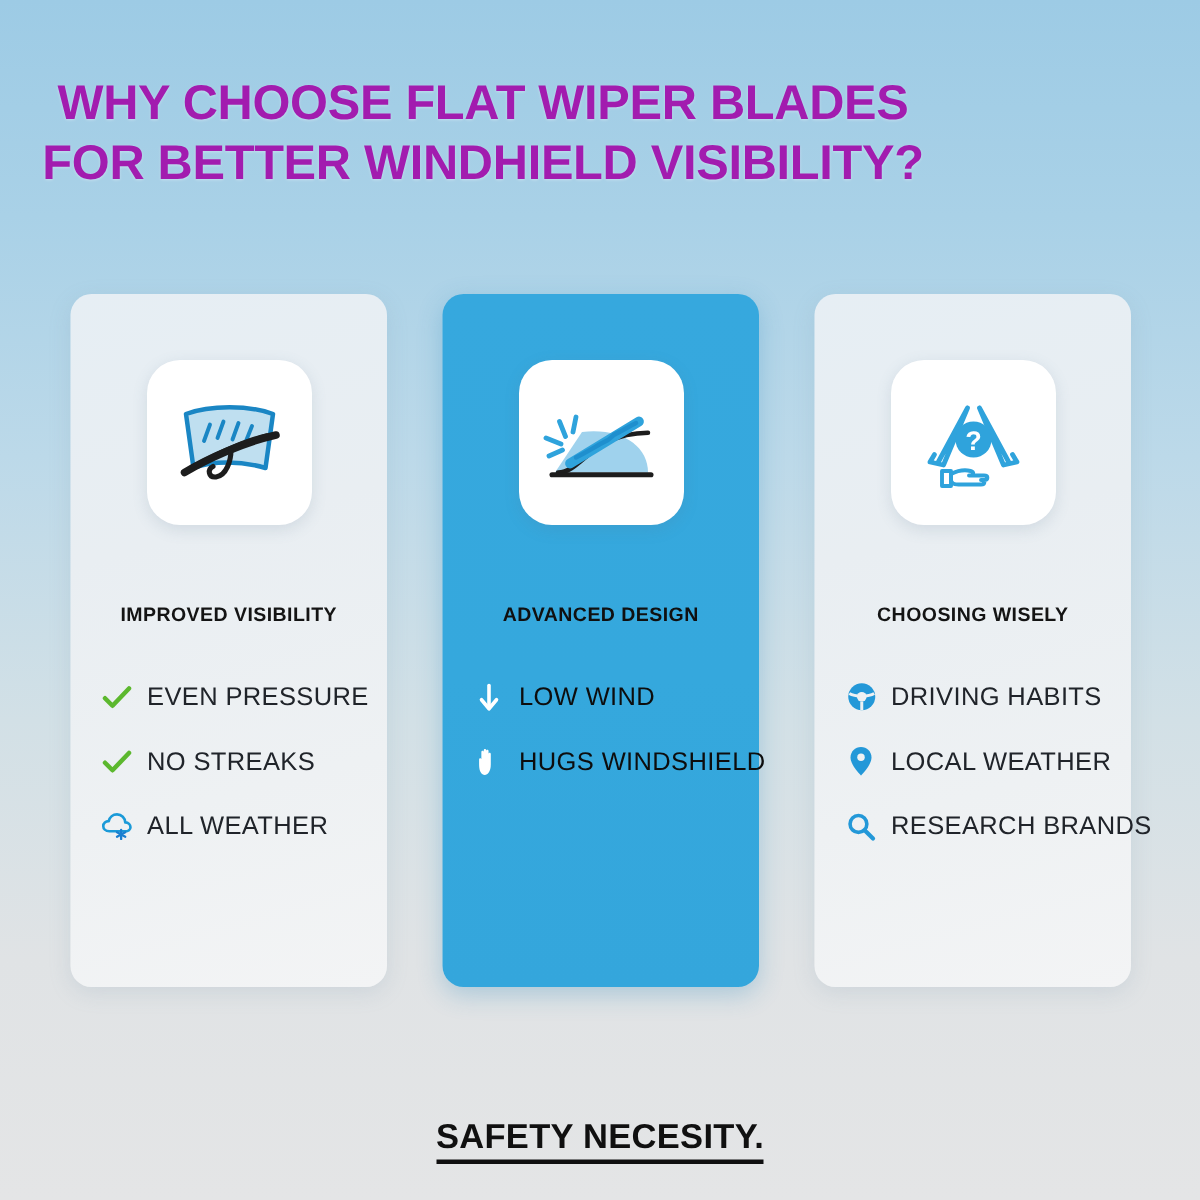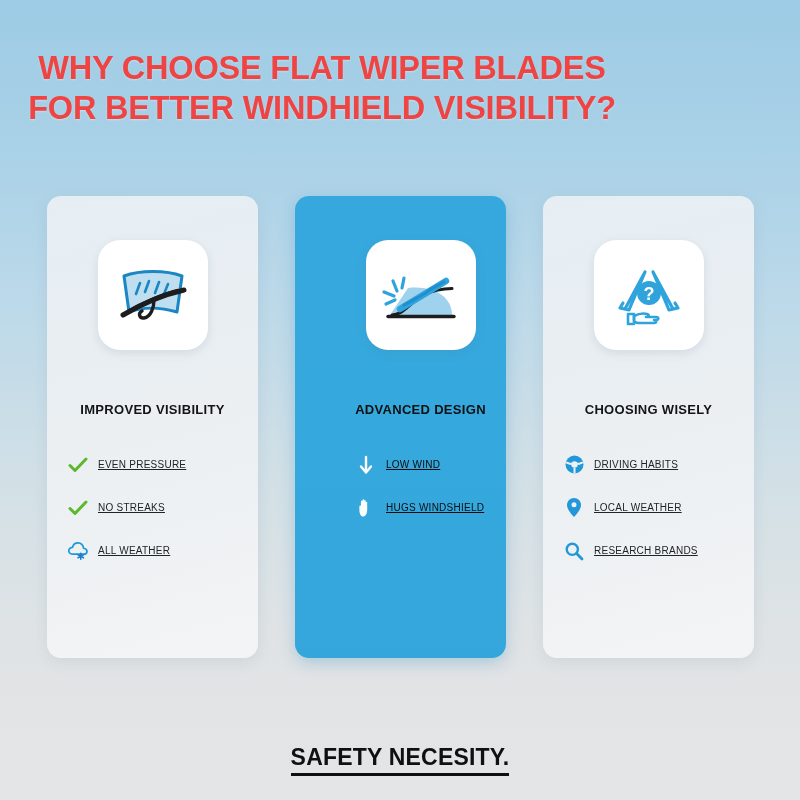--- a/index.html
+++ b/index.html
@@ -22,21 +22,21 @@
     position: relative;
   }
 
   
   .headline {
     position: absolute;
     top: 48px;
     left: 0;
     width: 644px;
     text-align: center;
-    color: #ef4444;
+    color: #a21caf;
     font-weight: bold;
     font-size: 32.5px;
     line-height: 40px;
     letter-spacing: -0.2px;
     text-shadow: 0 1px 2px rgba(255,255,255,0.35);
   }
   .headline .line { display: block; white-space: nowrap; }
 
   
   .cards {
@@ -60,21 +60,20 @@
   }
 
   .card.light {
     background: linear-gradient(165deg, #e6eef4 0%, #e9eef2 35%, #eef1f3 70%, #f3f4f5 100%);
     box-shadow: 0 4px 14px rgba(120,150,170,0.18);
   }
 
   .card.accent {
     background: linear-gradient(180deg, #36a8de 0%, #35a8dd 55%, #34a6dc 100%);
     box-shadow: 0 5px 16px rgba(50,140,190,0.30);
-    padding-left: 40px;
   }
 
   
   .icon-tile {
     width: 110px;
     height: 110px;
     margin-top: 44px;
     border-radius: 22px;
     background: #ffffff;
     box-shadow: 0 3px 10px rgba(90,120,145,0.16);
@@ -113,25 +112,24 @@
     width: 22px;
     height: 22px;
     flex: 0 0 22px;
     display: flex;
     align-items: center;
     justify-content: center;
     margin-right: 9px;
   }
   .feature-icon svg { display: block; }
   .feature-label {
-    font-size: 10px;
+    font-size: 17px;
     letter-spacing: 0.25px;
     color: #20242a;
     white-space: nowrap;
-    text-decoration: underline;
   }
   .card.accent .feature-label { color: #0d0d0d; }
 
   
   .footer {
     position: absolute;
     top: 744px;
     left: 0;
     width: 800px;
     text-align: center;

